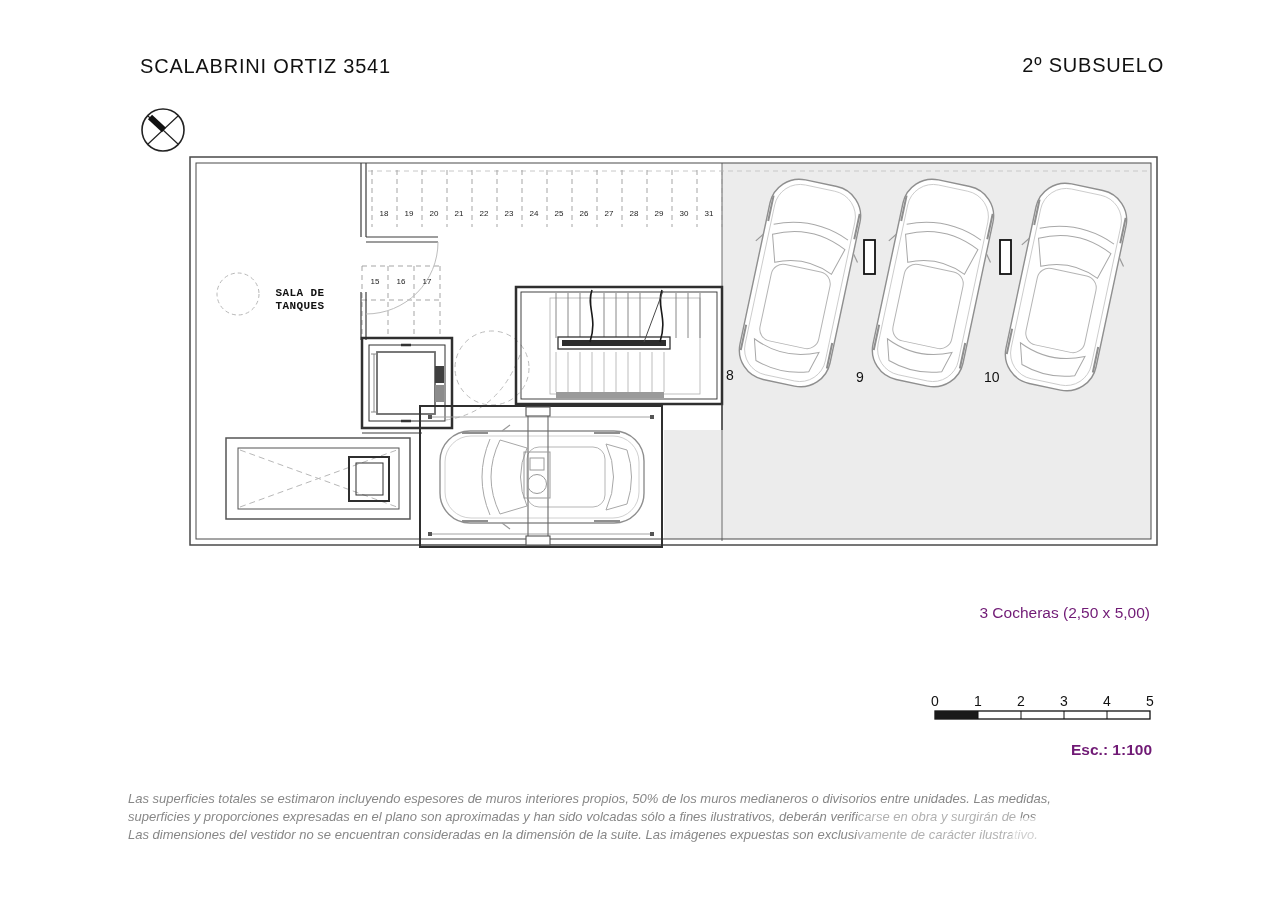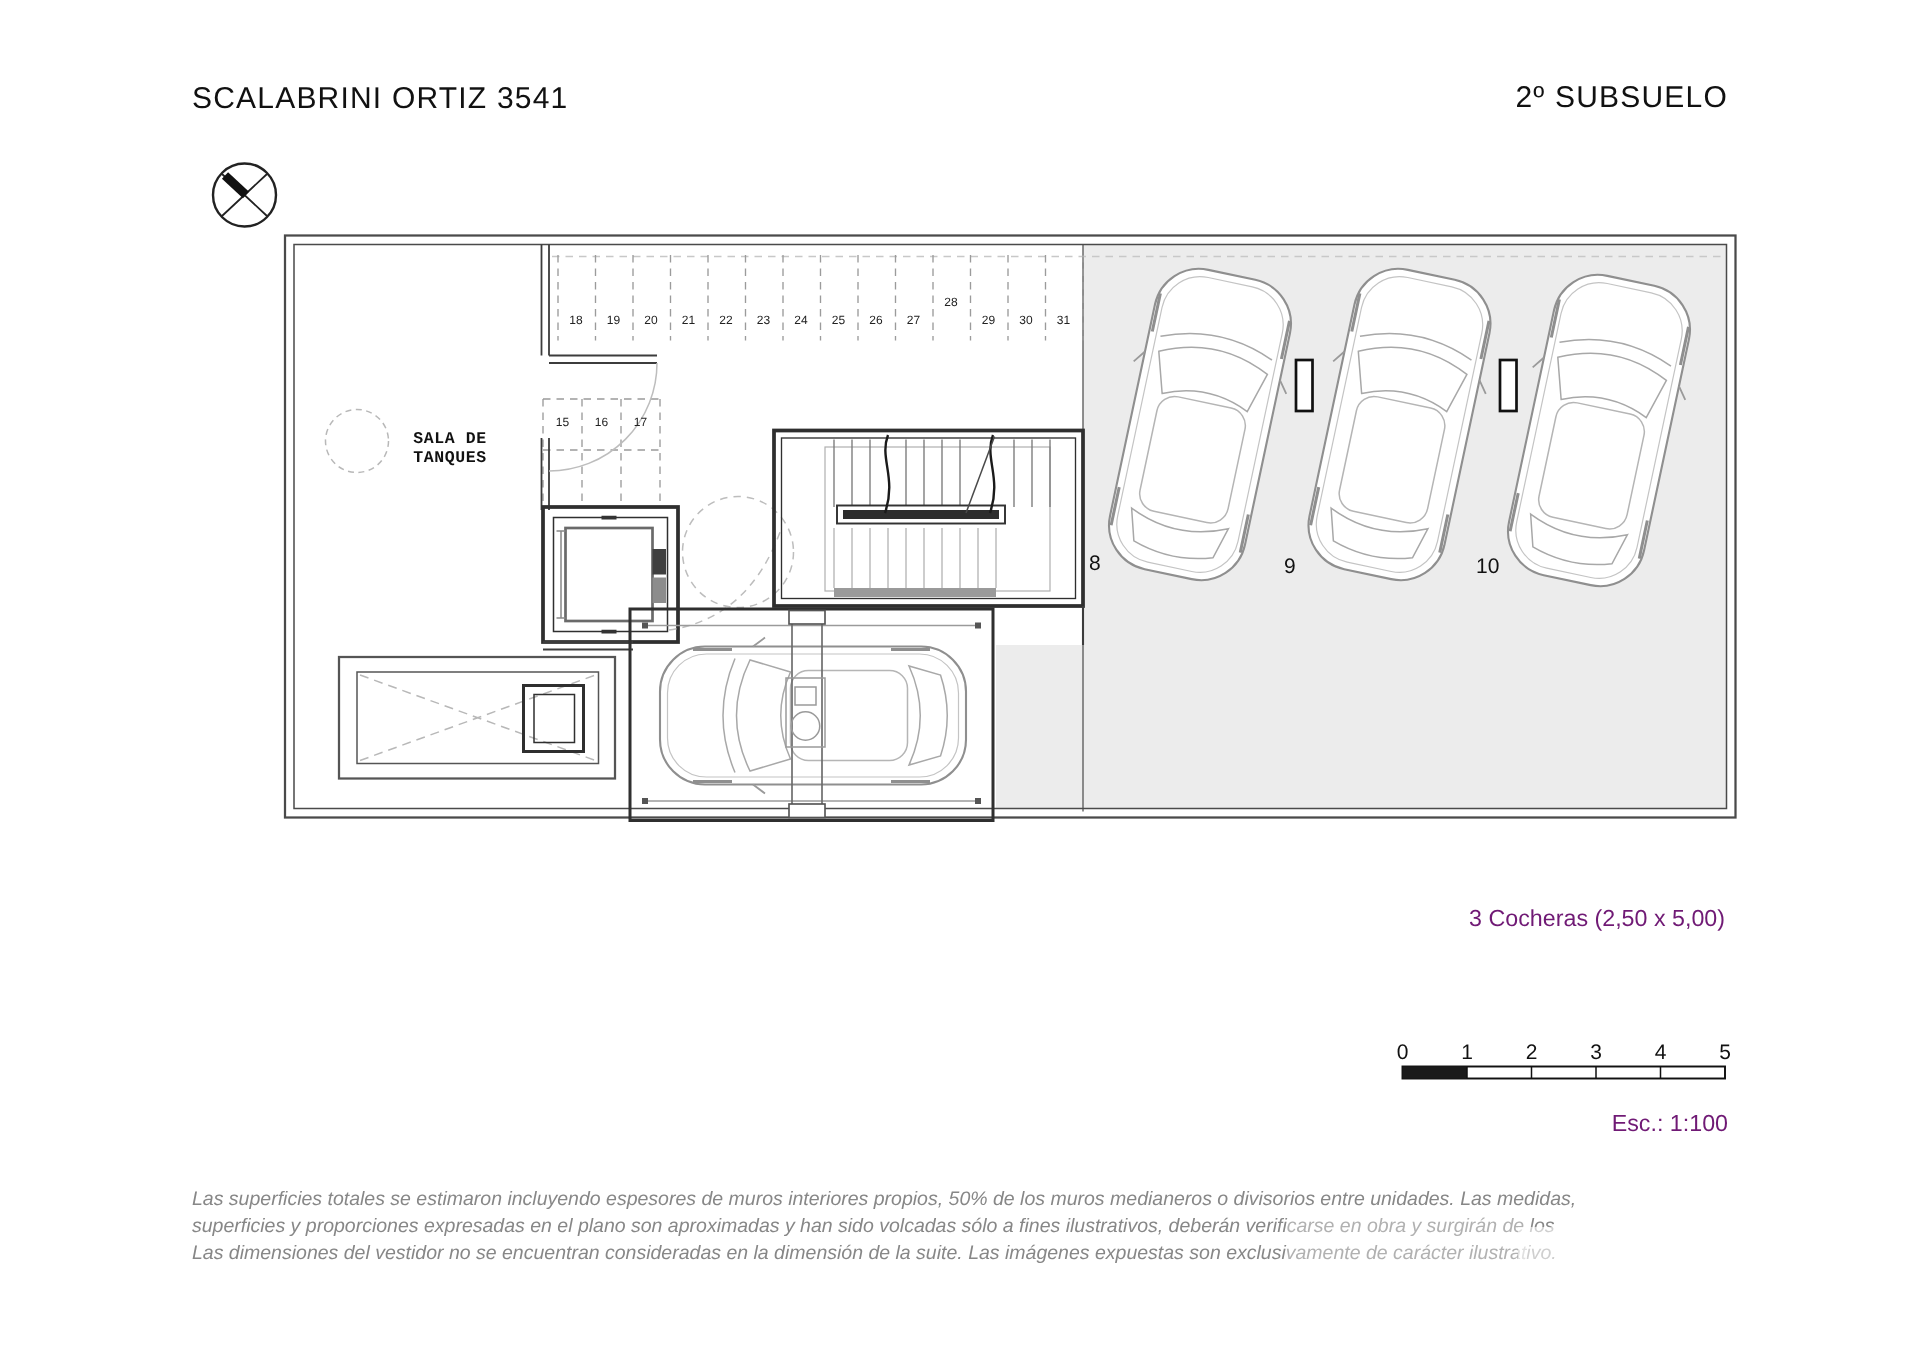--- a/index.html
+++ b/index.html
@@ -1,19 +1,19 @@
 <!DOCTYPE html>
 <html><head>
 <meta charset="utf-8">
 <style>
   html,body{margin:0;padding:0;background:#ffffff;}
   #page{position:relative;width:1280px;height:905px;background:#ffffff;overflow:hidden;
         font-family:"Liberation Sans", sans-serif;color:#1a1a1a;}
   .abs{position:absolute;}
-  .hdr{font-size:20px;letter-spacing:0.8px;color:#111;}
+  .hdr{font-size:20px;letter-spacing:0.8px;color:#111;margin-left:12px;}
   .planlabel{font-size:8px;color:#222;width:20px;text-align:center;}
   .spotnum{font-size:14px;color:#111;}
   .room{font-size:11px;font-weight:700;letter-spacing:0.4px;text-align:center;line-height:13px;color:#111;font-family:Liberation Mono, monospace;}
   .scalenum{font-size:14px;width:20px;text-align:center;color:#111;}
   .note{font-size:15.5px;color:#701a75;text-align:right;}
   .disc{font-size:13px;font-style:italic;line-height:17.8px;}
   .disc span{display:block;white-space:nowrap;}
   .wm{background:rgba(255,255,255,0.6);}
 </style>
 </head>
@@ -154,21 +154,21 @@
     <span class="abs planlabel" style="left:374px;top:209px;">18</span>
     <span class="abs planlabel" style="left:399px;top:209px;">19</span>
     <span class="abs planlabel" style="left:424px;top:209px;">20</span>
     <span class="abs planlabel" style="left:449px;top:209px;">21</span>
     <span class="abs planlabel" style="left:474px;top:209px;">22</span>
     <span class="abs planlabel" style="left:499px;top:209px;">23</span>
     <span class="abs planlabel" style="left:524px;top:209px;">24</span>
     <span class="abs planlabel" style="left:549px;top:209px;">25</span>
     <span class="abs planlabel" style="left:574px;top:209px;">26</span>
     <span class="abs planlabel" style="left:599px;top:209px;">27</span>
-    <span class="abs planlabel" style="left:624px;top:197px;">28</span>
+    <span class="abs planlabel" style="left:624px;top:209px;">28</span>
     <span class="abs planlabel" style="left:649px;top:209px;text-align:center;">29</span>
     <span class="abs planlabel" style="left:674px;top:209px;">30</span>
     <span class="abs planlabel" style="left:699px;top:209px;">31</span>
   </div>
 
   <div>
     <span class="abs planlabel" style="left:365px;top:277px;">15</span>
     <span class="abs planlabel" style="left:391px;top:277px;">16</span>
     <span class="abs planlabel" style="left:417px;top:277px;">17</span>
   </div>
@@ -183,21 +183,21 @@
 
   <div>
     <span class="abs scalenum" style="left:925px;top:693px;">0</span>
     <span class="abs scalenum" style="left:968px;top:693px;">1</span>
     <span class="abs scalenum" style="left:1011px;top:693px;">2</span>
     <span class="abs scalenum" style="left:1054px;top:693px;">3</span>
     <span class="abs scalenum" style="left:1097px;top:693px;">4</span>
     <span class="abs scalenum" style="left:1140px;top:693px;">5</span>
   </div>
 
-  <div class="abs note" style="left:1040px;top:741px;width:112px;">Esc.: 1:100</div>
+  <div class="abs note" style="left:1040px;top:741px;width:112px;font-weight:bold;">Esc.: 1:100</div>
 
   <div class="abs disc" style="left:128px;top:790px;width:1050px;color:#878787;">
     <span>Las superficies totales se estimaron incluyendo espesores de muros interiores propios, 50% de los muros medianeros o divisorios entre unidades. Las medidas,</span>
     <span>superficies y proporciones expresadas en el plano son aproximadas y han sido volcadas sólo a fines ilustrativos, deberán verificarse en obra y surgirán de los</span>
     <span>Las dimensiones del vestidor no se encuentran consideradas en la dimensión de la suite. Las imágenes expuestas son exclusivamente de carácter ilustrativo.</span>
   </div>
 
   <div class="abs wm" style="left:1012px;top:818px;width:268px;height:66px;"></div>
   <div class="abs" style="left:858px;top:812px;width:160px;height:60px;background:rgba(255,255,255,0.35);"></div>
 

